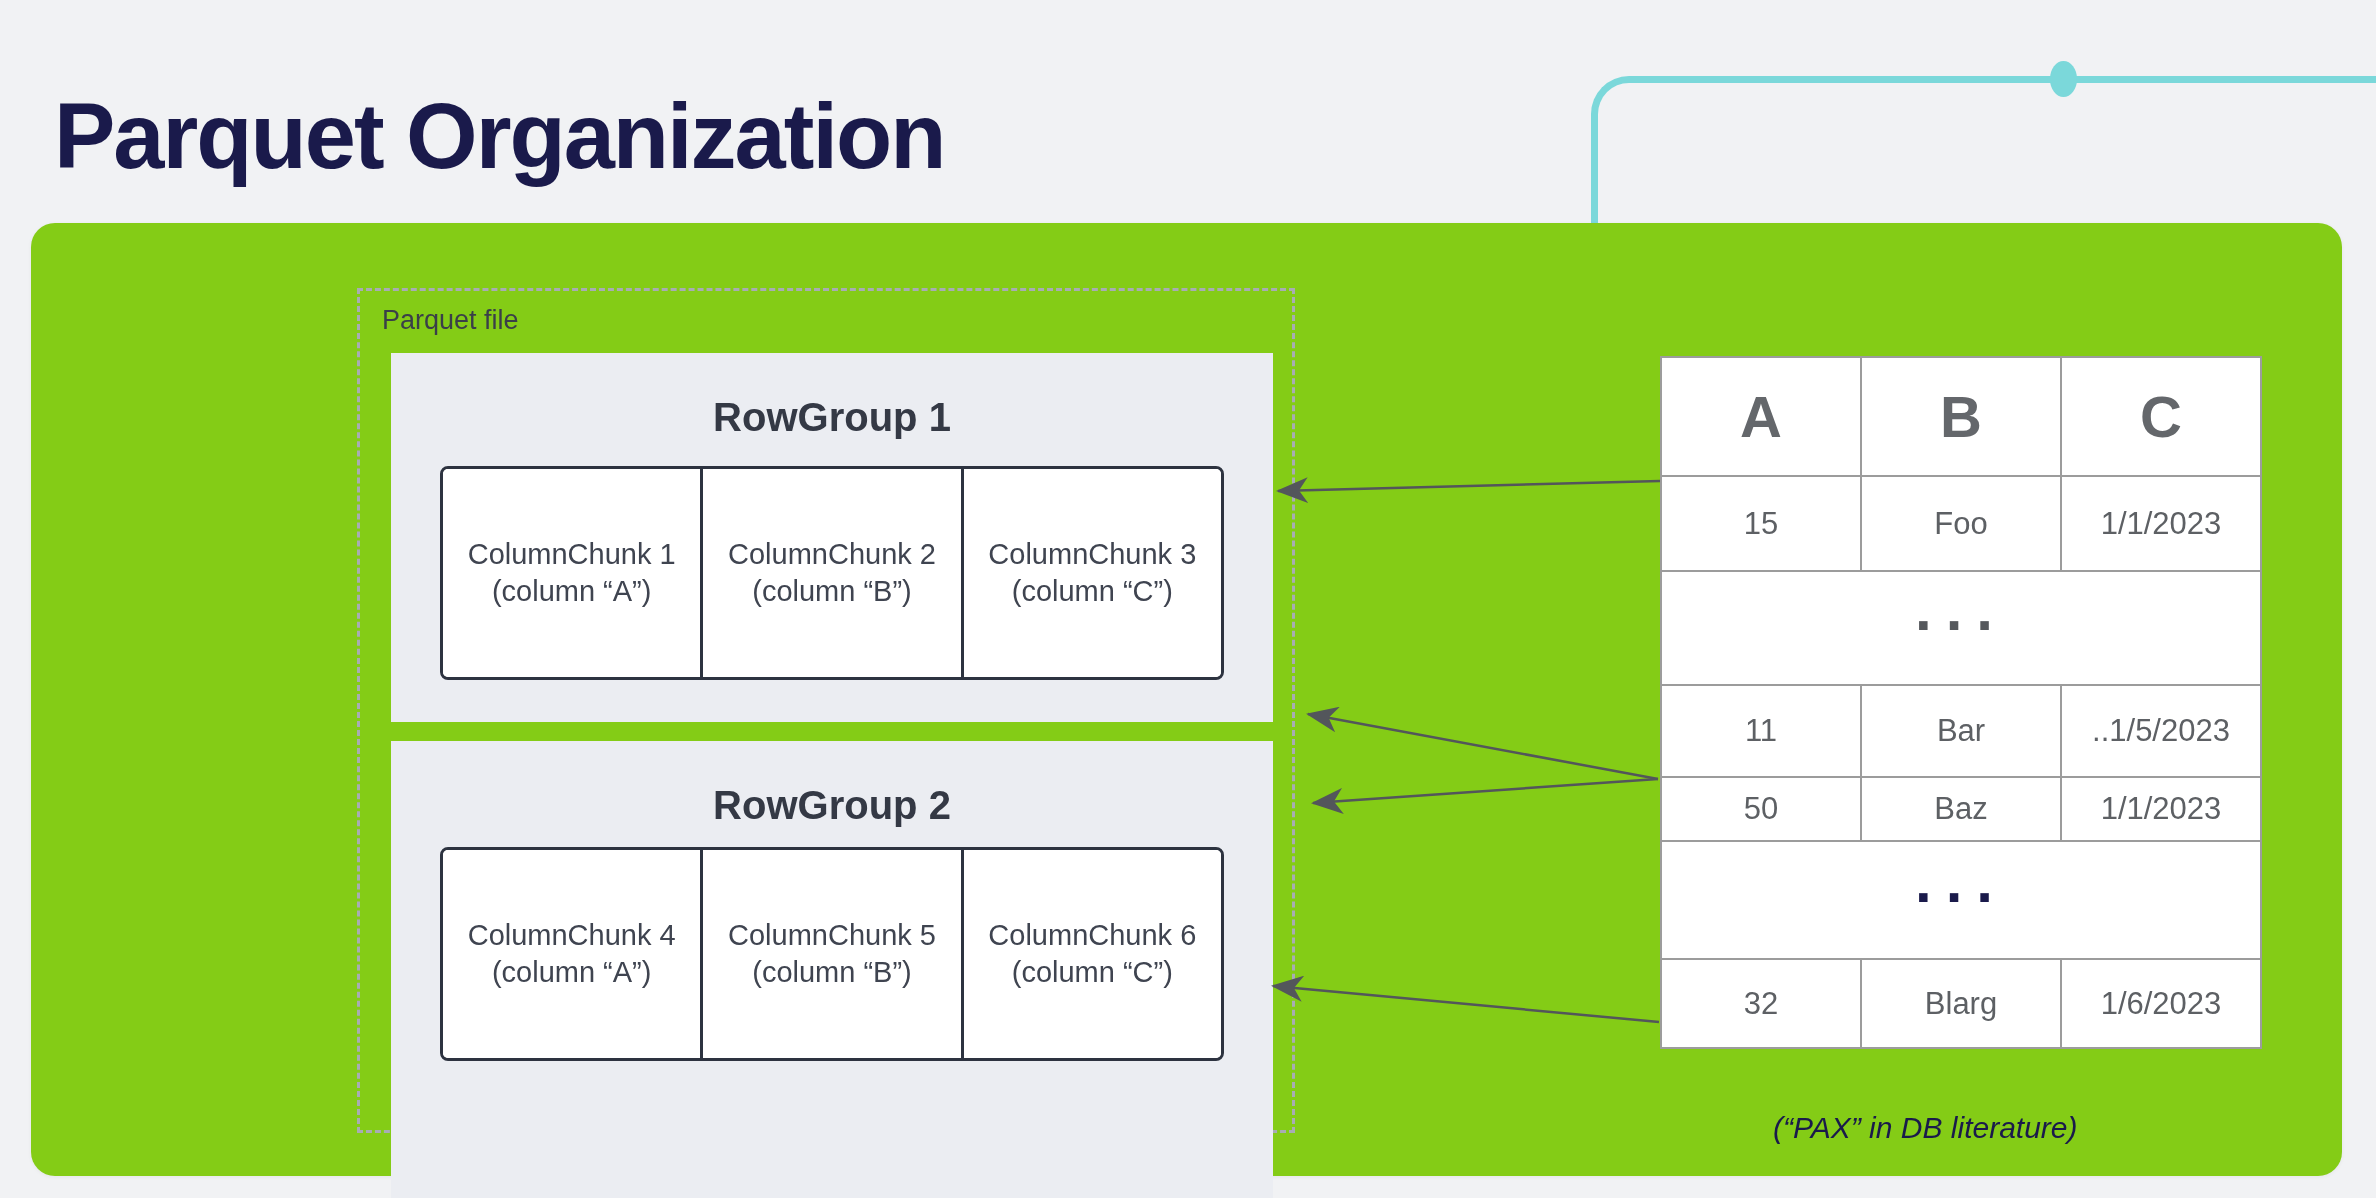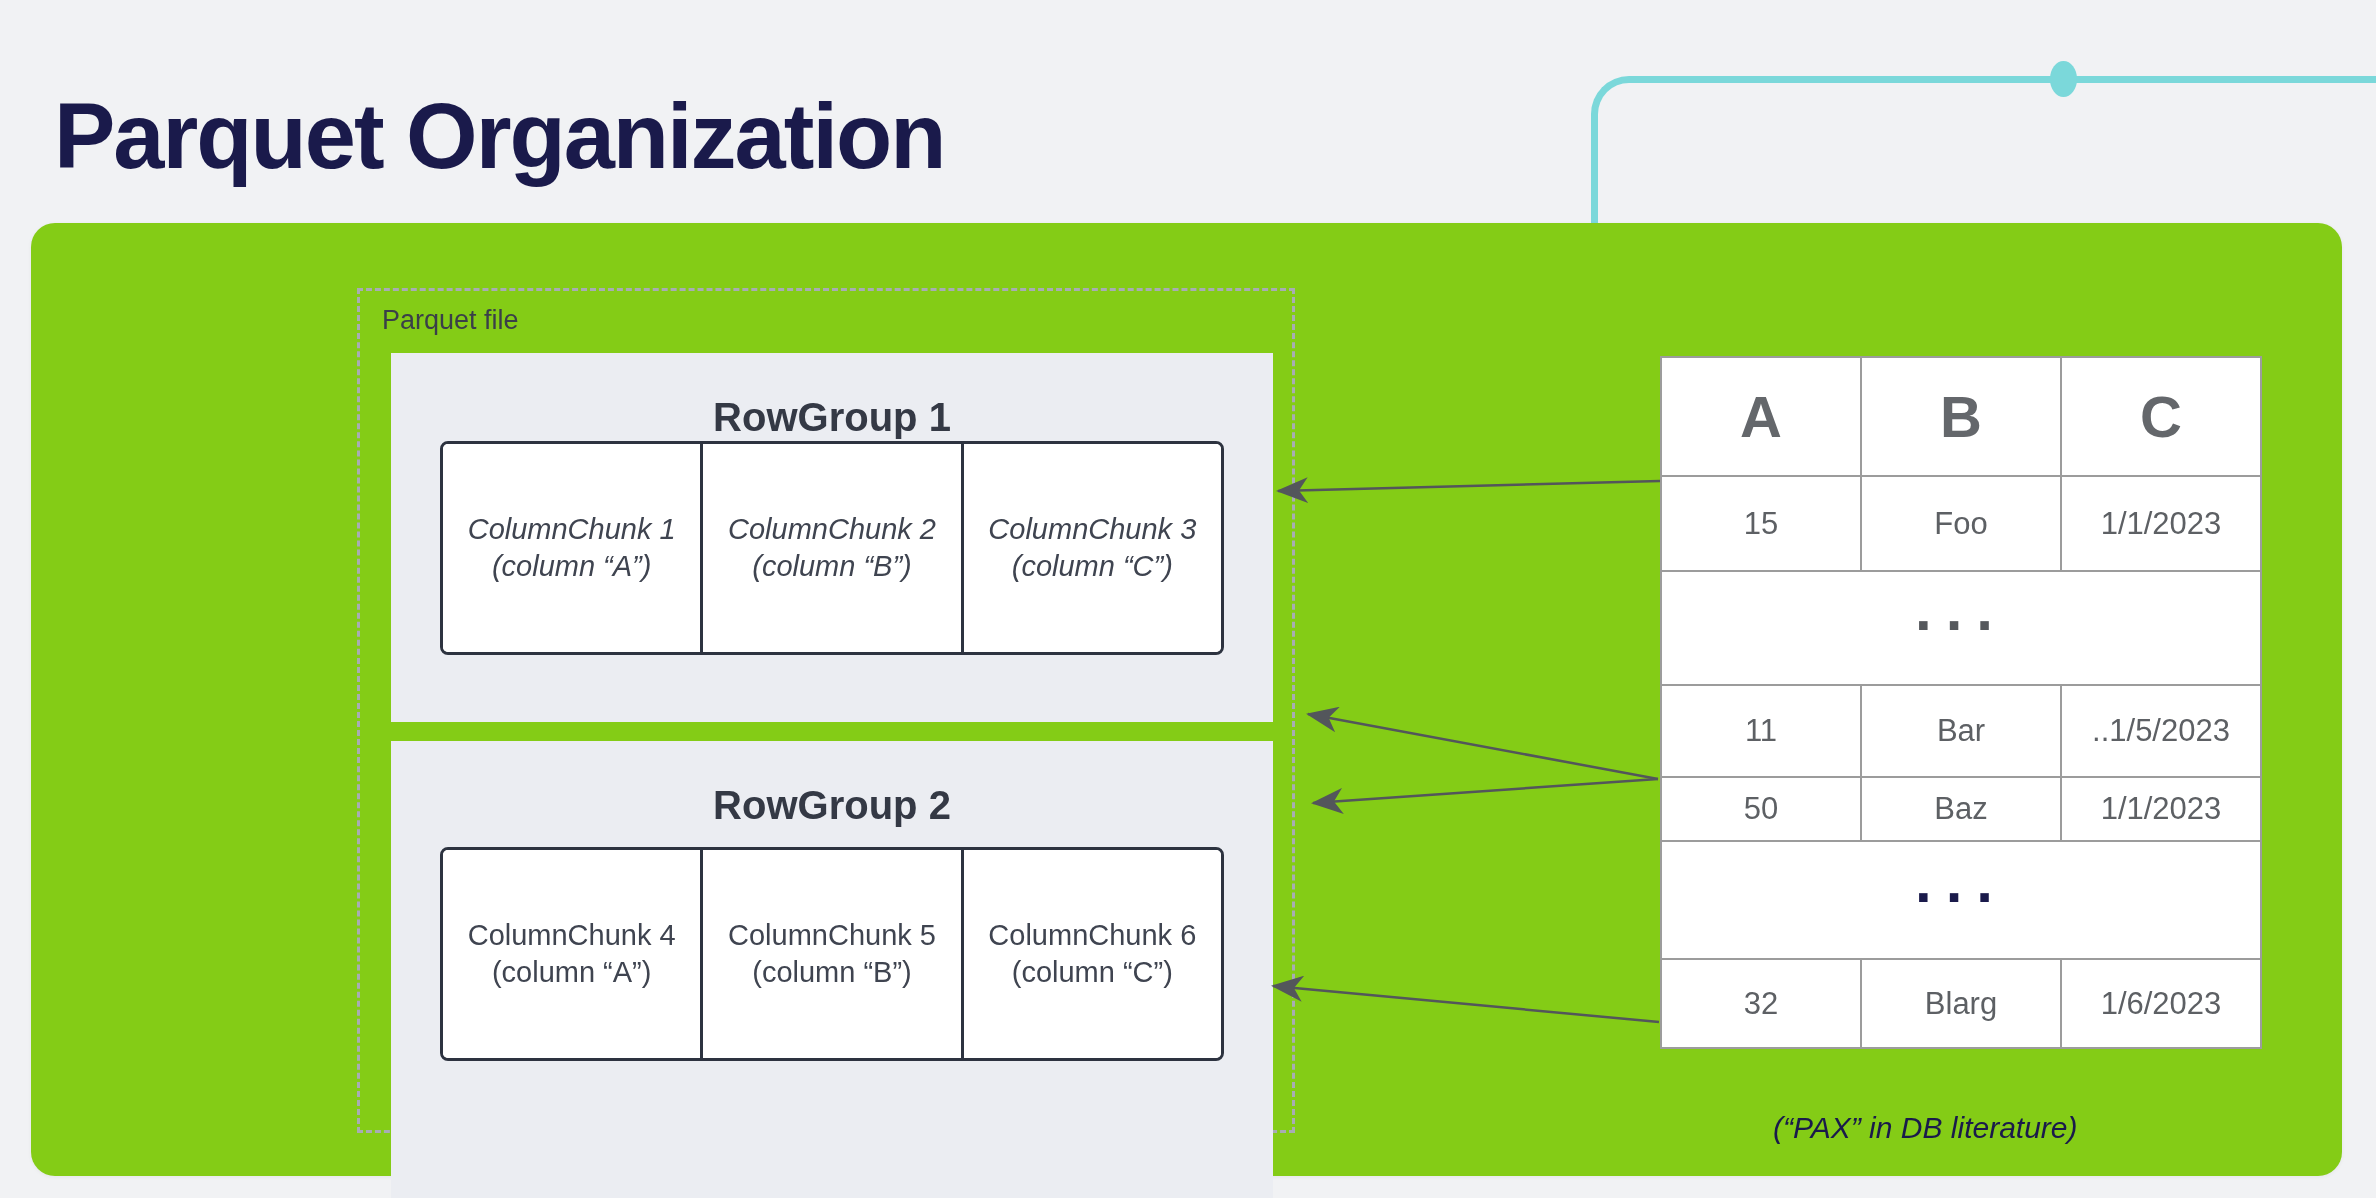--- a/index.html
+++ b/index.html
@@ -80,21 +80,21 @@
   }
   .chunk-row {
     position:absolute;
     left:49px;
     width:784px; height:214px;
     border:3px solid #2d3340;
     border-radius:8px;
     background:#ffffff;
     display:flex;
   }
-  .rg1 .chunk-row { top:88px;font-style:italic; }
+  .rg1 .chunk-row { top:113px; }
   .rg2 .chunk-row { top:106px; }
   .chunk {
     flex:1;
     display:flex;
     flex-direction:column;
     align-items:center;
     justify-content:center;
     font-size:29px;
     line-height:1.28;
     color:#3f4450;

